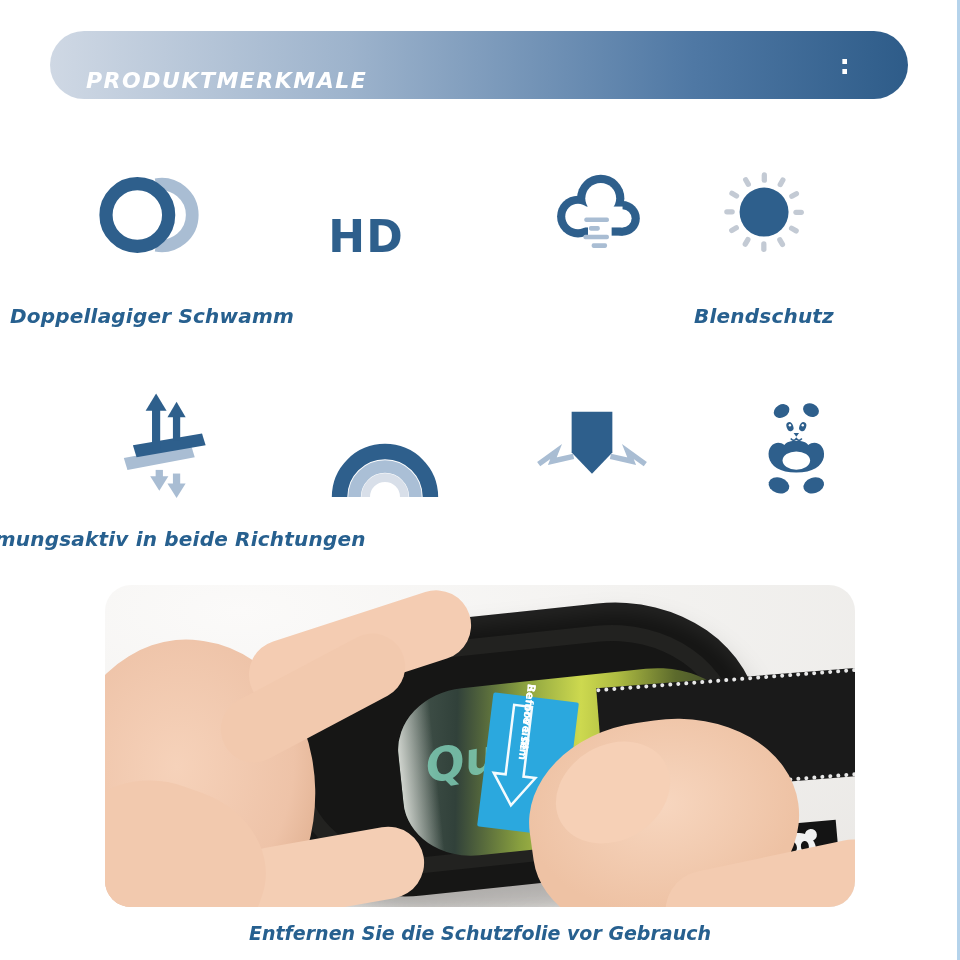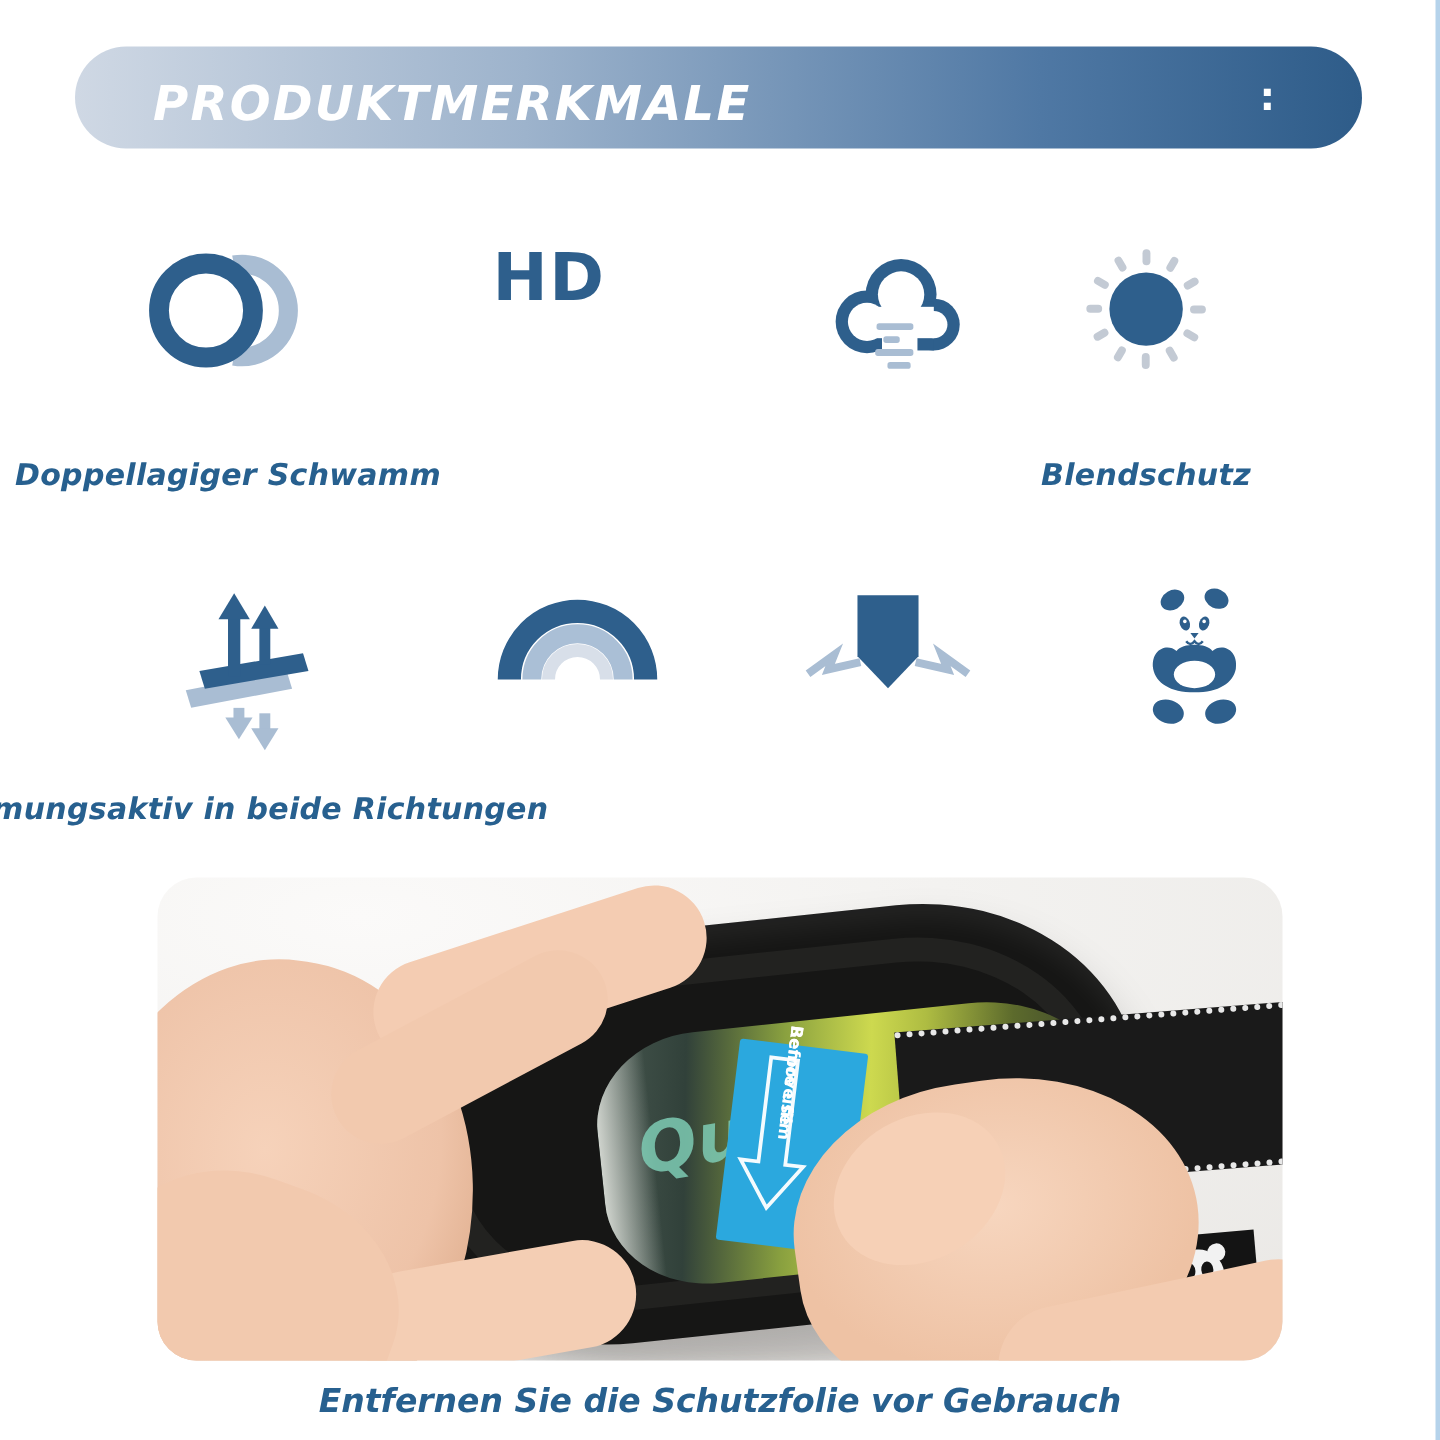--- a/index.html
+++ b/index.html
@@ -2,31 +2,31 @@
 <html><head>
 <meta charset="utf-8">
 <style>
   html,body{margin:0;padding:0;}
   body{width:960px;height:960px;background:#ffffff;font-family:"DejaVu Sans",sans-serif;overflow:hidden;}
   #app{position:relative;width:960px;height:960px;background:#ffffff;}
 
   
   .banner{position:absolute;left:50px;top:31px;width:858px;height:68px;border-radius:34px;
     background:linear-gradient(90deg,#cfd8e4 0%,#9db3cc 35%,#4f78a4 75%,#2e5c89 100%);}
-  .banner-title{position:absolute;left:36px;top:4px;line-height:68px;color:#ffffff;
-    font-size:32px;font-weight:bold;font-style:italic;letter-spacing:1.5px;margin-left:16px;}
+  .banner-title{position:absolute;left:36px;top:16px;line-height:68px;color:#ffffff;
+    font-size:22px;font-weight:bold;font-style:italic;letter-spacing:1.5px;}
   .banner-menu{position:absolute;right:58px;top:50%;transform:translateY(-50%);
     color:#ffffff;font-size:26px;font-weight:bold;line-height:1;}
 
   .edge-line{position:absolute;right:0;top:0;width:3px;height:960px;background:#b5d3eb;}
 
   
   .feature{position:absolute;transform:translateX(-50%);display:flex;flex-direction:column;align-items:center;width:max-content;}
   .row1{top:160px;}  .row2{top:389px;}
-  .icon-box{height:102px;display:flex;align-items:flex-start;justify-content:center;}
+  .icon-box{height:102px;display:flex;align-items:flex-end;justify-content:center;}
   .row2 .icon-box{height:112px;}
   .feature-label{font-style:italic;font-weight:bold;font-size:20px;color:#27608f;white-space:nowrap;letter-spacing:0.2px;}
   .row1 .feature-label{margin-top:42px;}
   .row2 .feature-label{margin-top:26px;}
   .hd-glyph{font-size:44px;font-weight:bold;color:#2e5f8c;letter-spacing:1px;}
 
   
   .photo{position:absolute;left:105px;top:585px;width:750px;height:322px;border-radius:26px;overflow:hidden;
     background:radial-gradient(130% 120% at 18% 8%,#fbfaf9 0%,#f3f2f0 40%,#e9e7e4 100%);}
   .photo *{position:absolute;}
@@ -54,21 +54,21 @@
   .lh-finger1{left:140px;top:30px;width:230px;height:70px;background:#f4ccb2;border-radius:40px;transform:rotate(-18deg);}
   .lh-finger2{left:108px;top:80px;width:200px;height:66px;background:#f2c9ae;border-radius:40px;transform:rotate(-28deg);}
   .lh-thumb{left:130px;top:252px;width:190px;height:72px;background:#f4ceb4;border-radius:45px;transform:rotate(-10deg);}
   .lh-wrist{left:-40px;top:200px;width:200px;height:170px;background:#f2c9ae;border-radius:45%;transform:rotate(20deg);}
   .rh-fist{left:425px;top:135px;width:270px;height:210px;transform:rotate(-8deg);border-radius:48% 52% 55% 45%;
     background:radial-gradient(60% 60% at 50% 40%,#f7d6bf,#eec2a4 85%);}
   .rh-thumb{left:448px;top:160px;width:120px;height:95px;background:#f6d0b6;border-radius:50%;transform:rotate(-30deg);}
   .rh-wrist{left:560px;top:270px;width:230px;height:90px;background:#f3cbb0;border-radius:40px;transform:rotate(-12deg);}
 
   .caption{position:absolute;left:0;top:922px;width:960px;text-align:center;
-    font-style:italic;font-weight:bold;font-size:22px;color:#27608f;}
+    font-style:italic;font-weight:bold;font-size:19px;color:#27608f;}
 </style>
 </head>
 <body>
 
 <div id="app">
 
   <div class="banner">
     <div class="banner-title">PRODUKTMERKMALE</div>
     <div class="banner-menu">:</div>
   </div>

